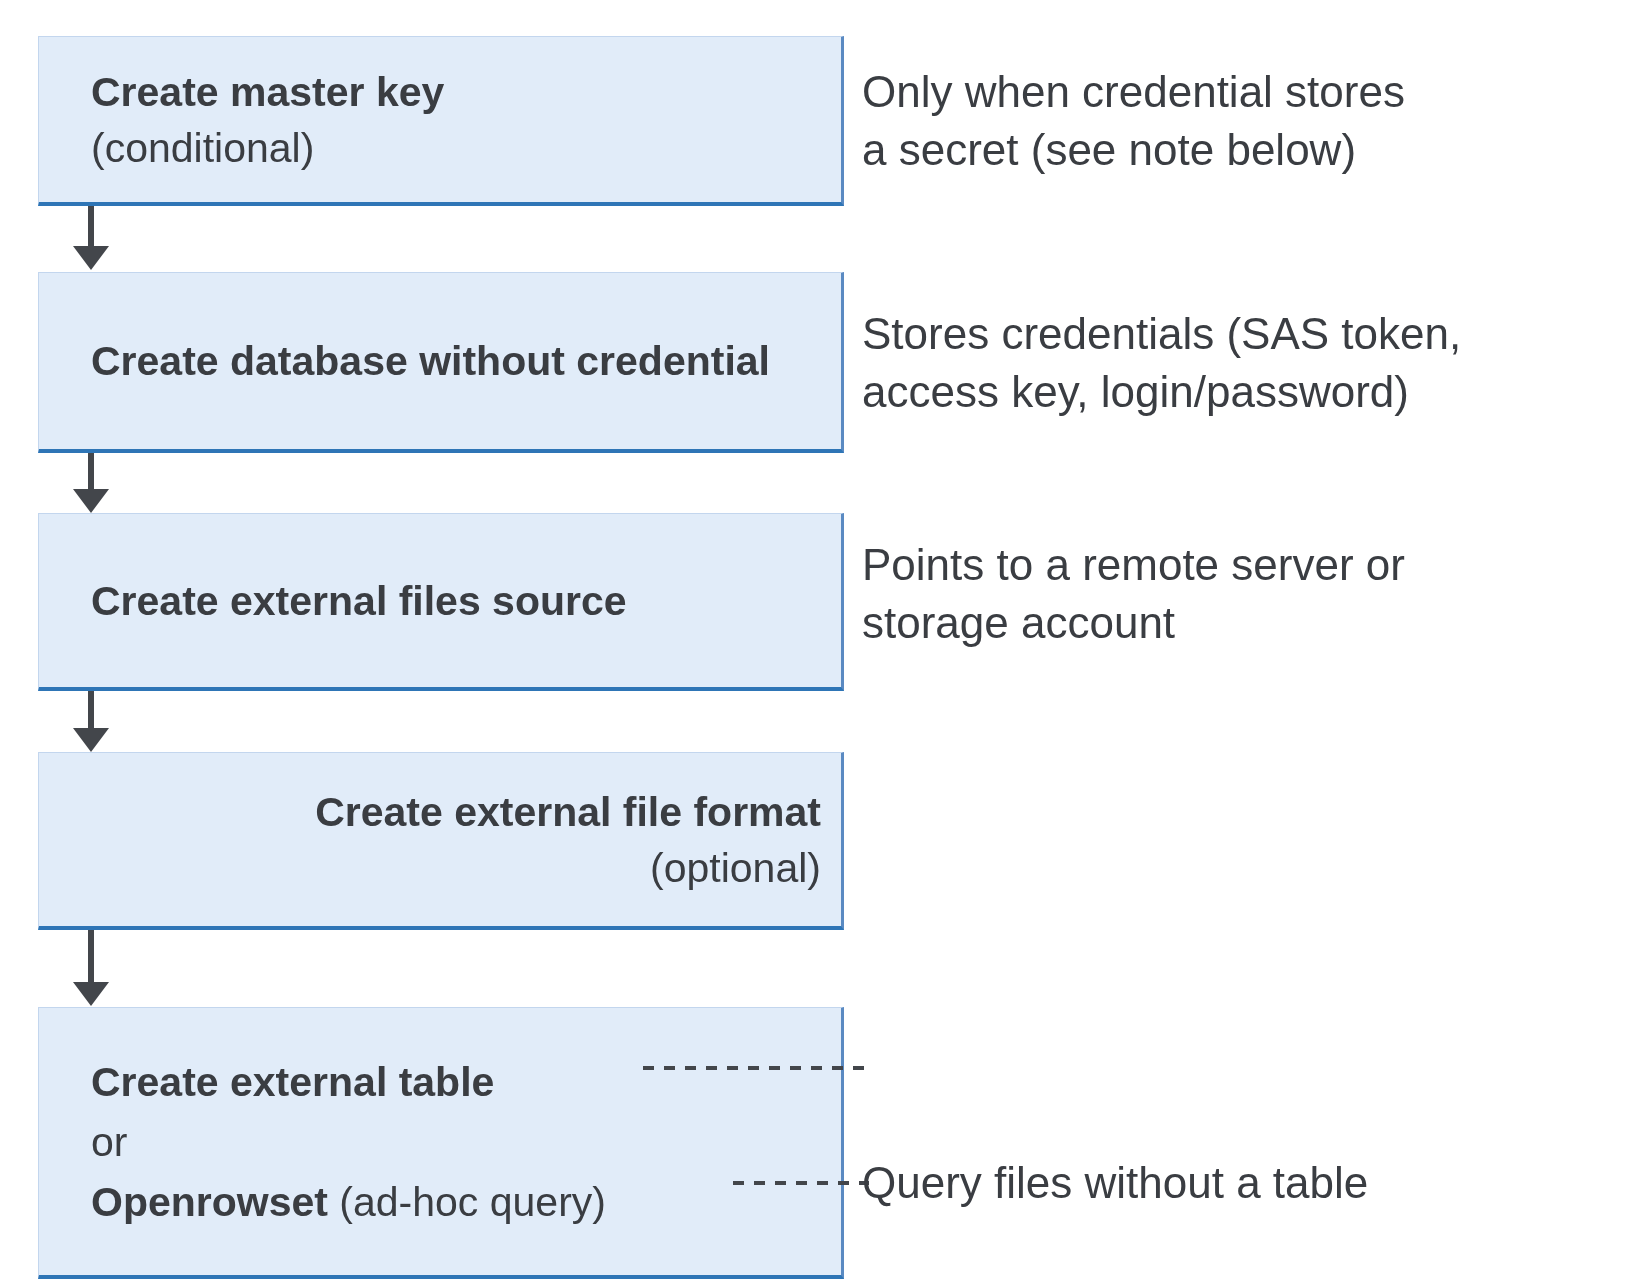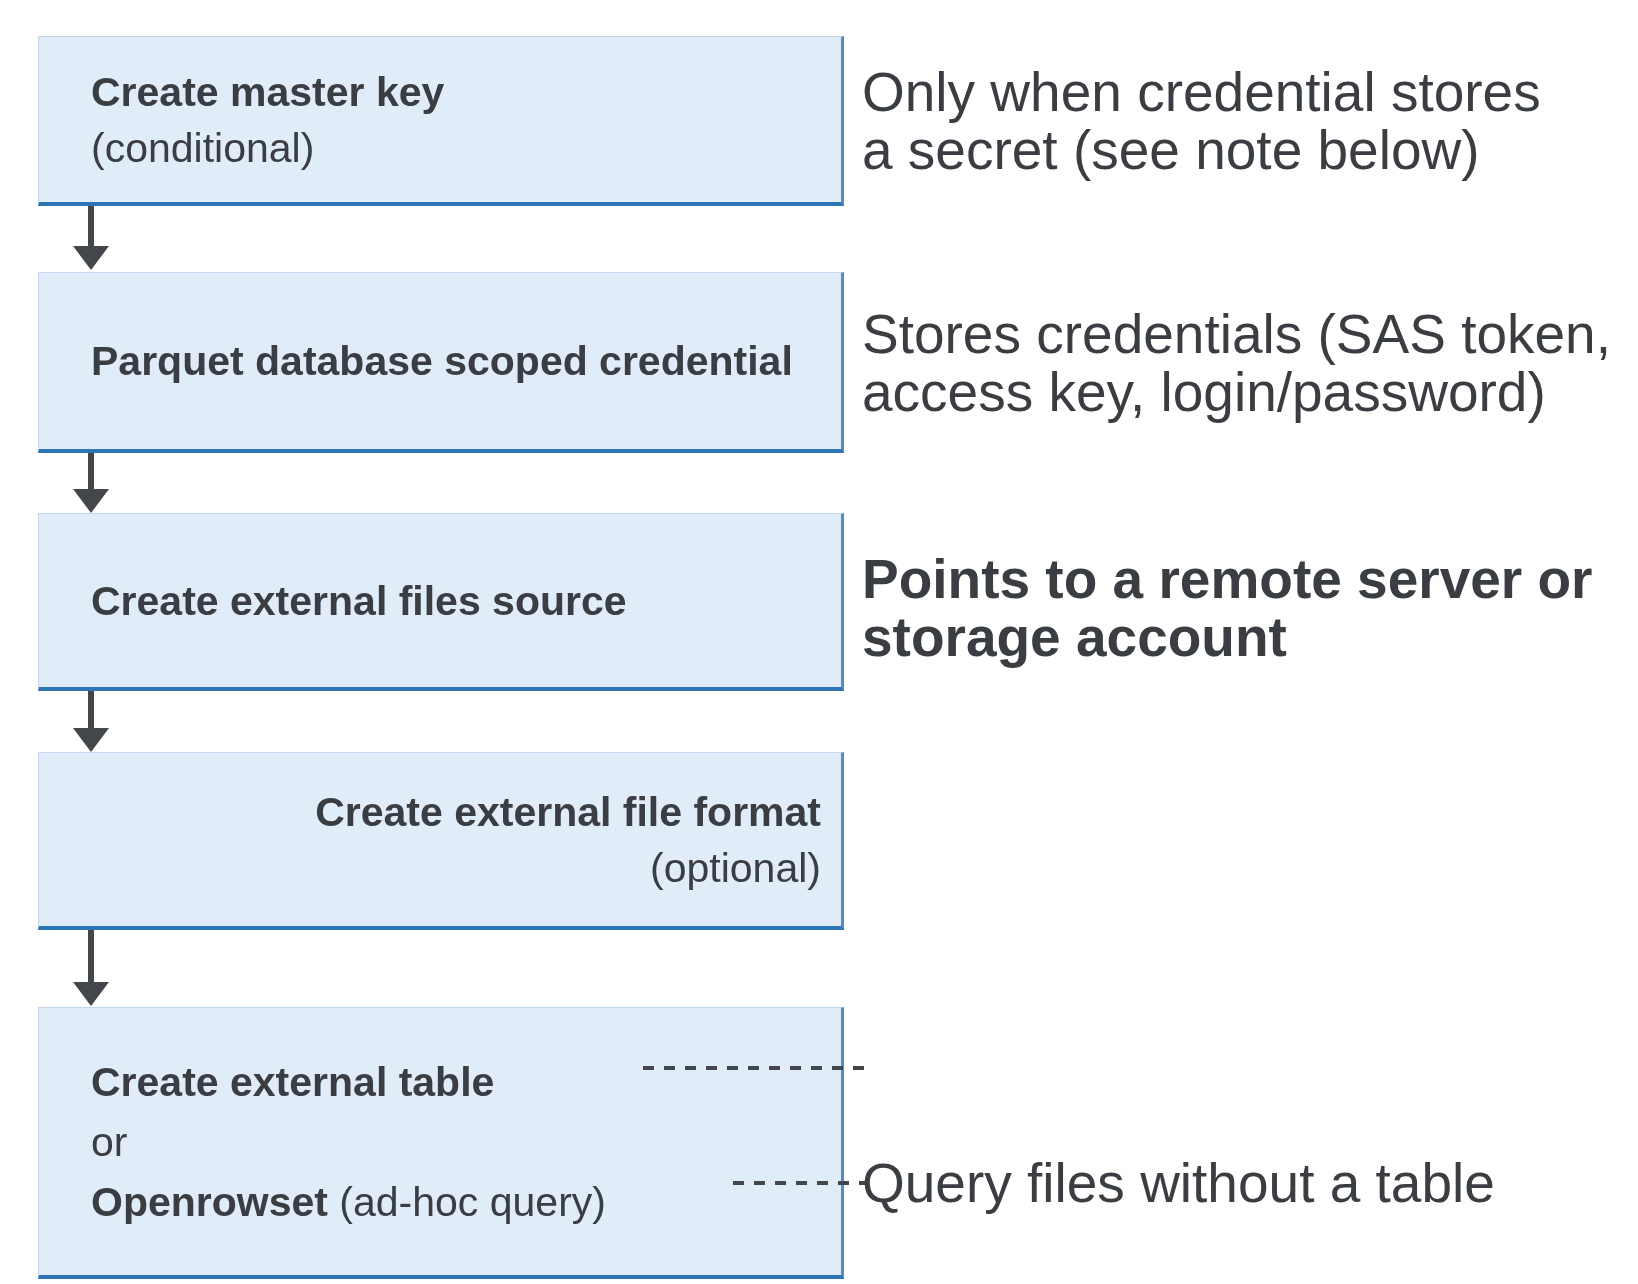--- a/index.html
+++ b/index.html
@@ -52,26 +52,26 @@
   .arrow .head {
     width: 0; height: 0;
     border-left: 18px solid transparent;
     border-right: 18px solid transparent;
     border-top: 24px solid var(--line-color);
   }
 
   .note {
     position: absolute; left: 862px; width: 760px;
     display: flex; align-items: center;
-    font-size: 55px; line-height: 58px;
+    font-size: 44px; line-height: 58px;
     white-space: pre-line;
   }
   .n1 { top: 36px;   height: 170px; }
   .n2 { top: 272px;  height: 181px; }
-  .n3 { top: 519px;  height: 178px; font-weight: bold; }
+  .n3 { top: 505px;  height: 178px; }
   .n4 { top: 752px;  height: 178px; }
   .n5a { top: 1038px; height: 60px; }
   .n5b { top: 1153px; height: 60px; }
 
   .dash {
     position: absolute; height: 4px;
     background: repeating-linear-gradient(90deg, var(--line-color) 0 11px, transparent 11px 21px);
   }
   .d1 { top: 1066px; left: 643px; width: 226px; }
   .d2 { top: 1181px; left: 733px; width: 136px; }
@@ -86,21 +86,21 @@
     <span class="box-line block">(conditional)</span>
   </div>
   <div class="note n1">Only when credential stores
 a secret (see note below)</div>
   <div class="arrow a1">
     <div class="stem"></div>
     <div class="head"></div>
   </div>
 
   <div class="flow-box b2">
-    <span class="box-line bold block">Parquet database scoped credential</span>
+    <span class="box-line bold block">Create database without credential</span>
     <span class="box-line block"></span>
   </div>
   <div class="note n2">Stores credentials (SAS token,
 access key, login/password)</div>
   <div class="arrow a2">
     <div class="stem"></div>
     <div class="head"></div>
   </div>
 
   <div class="flow-box b3">

